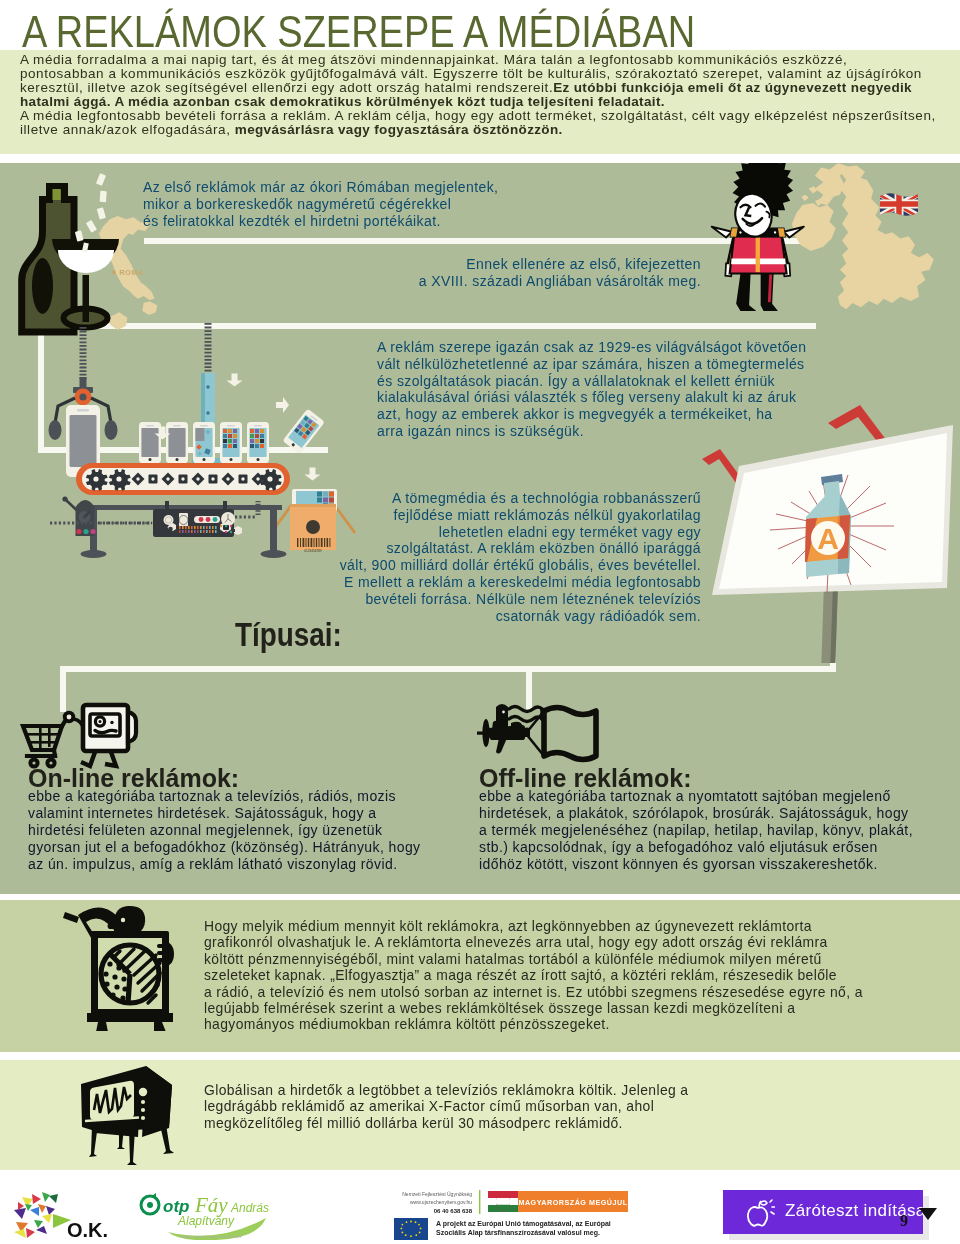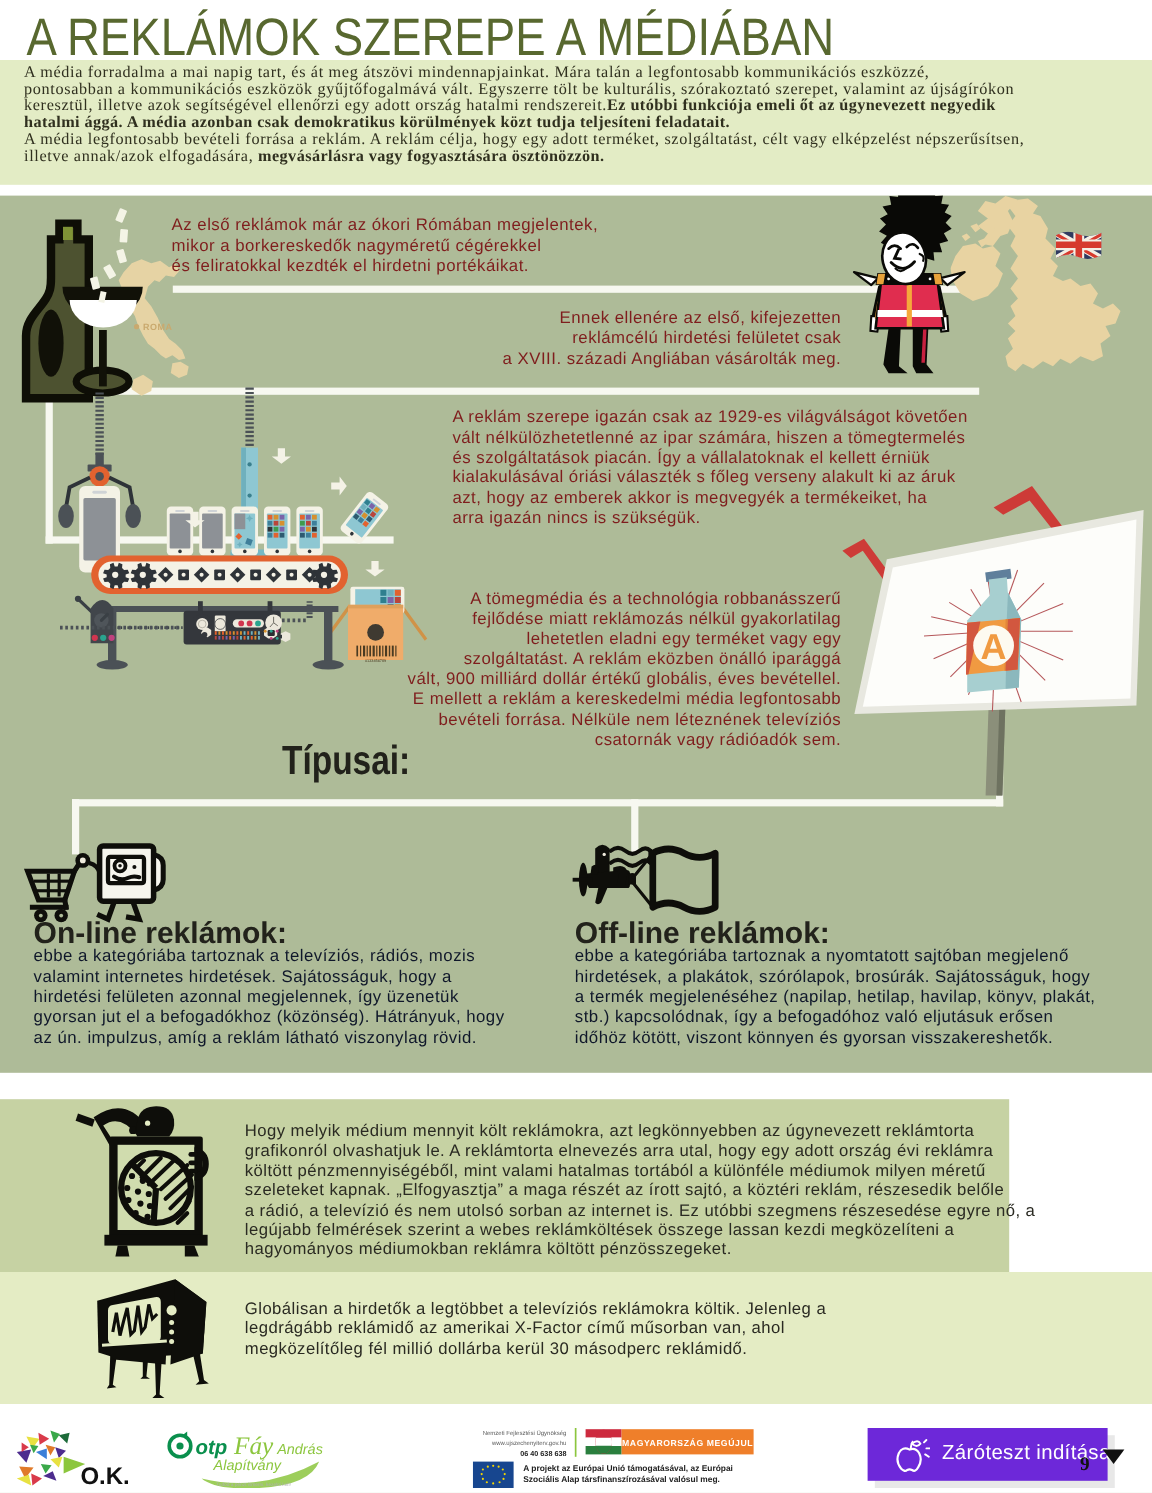--- a/index.html
+++ b/index.html
@@ -5,32 +5,32 @@
   html,body{margin:0;padding:0;}
   body{width:960px;height:1244px;background:#fff;font-family:"Liberation Sans",sans-serif;overflow:hidden;}
   #page{position:relative;width:960px;height:1244px;background:#fff;}
   .abs{position:absolute;}
   
   #title{left:22px;top:7px;font-size:44px;letter-spacing:0px;color:#58682f;font-weight:300;white-space:nowrap;
          transform:scaleX(0.863);transform-origin:left top;}
   #introband{left:0;top:50px;width:960px;height:104px;background:#e3ecc5;}
   #introtext{left:20px;top:53px;width:930px;font-size:13.5px;letter-spacing:0.55px;line-height:14.1px;color:#30301f;}
   #introtext b{font-weight:bold;letter-spacing:0.35px;}
-  .iline{white-space:nowrap;font-family:Liberation Serif, serif;}
+  .iline{white-space:nowrap;}
   
   #greenpanel{left:0;top:163px;width:960px;height:731px;background:#aebb98;overflow:hidden;}
   .wline{position:absolute;background:#f7f8f0;}
-  .ptext{position:absolute;color:#7f1d1d;font-size:14px;letter-spacing:0.4px;line-height:16.8px;white-space:nowrap;}
+  .ptext{position:absolute;color:#0c4a6e;font-size:14px;letter-spacing:0.4px;line-height:16.8px;white-space:nowrap;}
   
   #typlabel{left:235px;top:452px;font-size:34px;font-weight:bold;color:#22221b;letter-spacing:0px;
             transform:scaleX(0.82);transform-origin:left top;white-space:nowrap;}
   .colhead{position:absolute;font-size:25px;font-weight:bold;color:#22221b;white-space:nowrap;}
   .coltext{position:absolute;font-size:14px;letter-spacing:0.4px;line-height:17px;color:#0f172a;white-space:pre;}
   
-  #panelA{left:0;top:900px;width:841px;height:152px;background:#c6d2a3;margin-top:16px;}
+  #panelA{left:0;top:900px;width:960px;height:152px;background:#c6d2a3;}
   #panelB{left:0;top:1060px;width:960px;height:110px;background:#e4ecc4;}
   .ltext{position:absolute;font-size:13.9px;letter-spacing:0.38px;line-height:16.4px;color:#2a2a22;white-space:pre;}
   
   #btnshadow{left:729px;top:1196px;width:200px;height:44px;background:rgba(0,0,0,0.09);}
   #btn{left:723px;top:1190px;width:200px;height:44px;background:#6d28d9;}
   #btnlabel{left:62px;top:11px;font-size:17px;color:#fff;position:absolute;letter-spacing:0.3px;white-space:nowrap;}
   #pagenum{left:900px;top:1212px;font-size:16px;font-weight:bold;color:#111;font-family:"Liberation Serif",serif;}
 </style>
 </head>
 <body>
@@ -486,21 +486,20 @@
       </g>
     </svg>
 
     <div class="ptext" style="left:143px;top:16px;">
         <div>Az első reklámok már az ókori Rómában megjelentek,</div>
         <div>mikor a borkereskedők nagyméretű cégérekkel</div>
         <div>és feliratokkal kezdték el hirdetni portékáikat.</div>
       </div>
     <div class="ptext" style="left:401px;top:93px;width:300px;text-align:right;">
         <div>Ennek ellenére az első, kifejezetten</div>
-        <div>reklámcélú hirdetési felületet csak</div>
         <div>a XVIII. századi Angliában vásárolták meg.</div>
       </div>
     <div class="ptext" style="left:377px;top:176px;">
         <div>A reklám szerepe igazán csak az 1929-es világválságot követően</div>
         <div>vált nélkülözhetetlenné az ipar számára, hiszen a tömegtermelés</div>
         <div>és szolgáltatások piacán. Így a vállalatoknak el kellett érniük</div>
         <div>kialakulásával óriási választék s főleg verseny alakult ki az áruk</div>
         <div>azt, hogy az emberek akkor is megvegyék a termékeiket, ha</div>
         <div>arra igazán nincs is szükségük.</div>
       </div>

